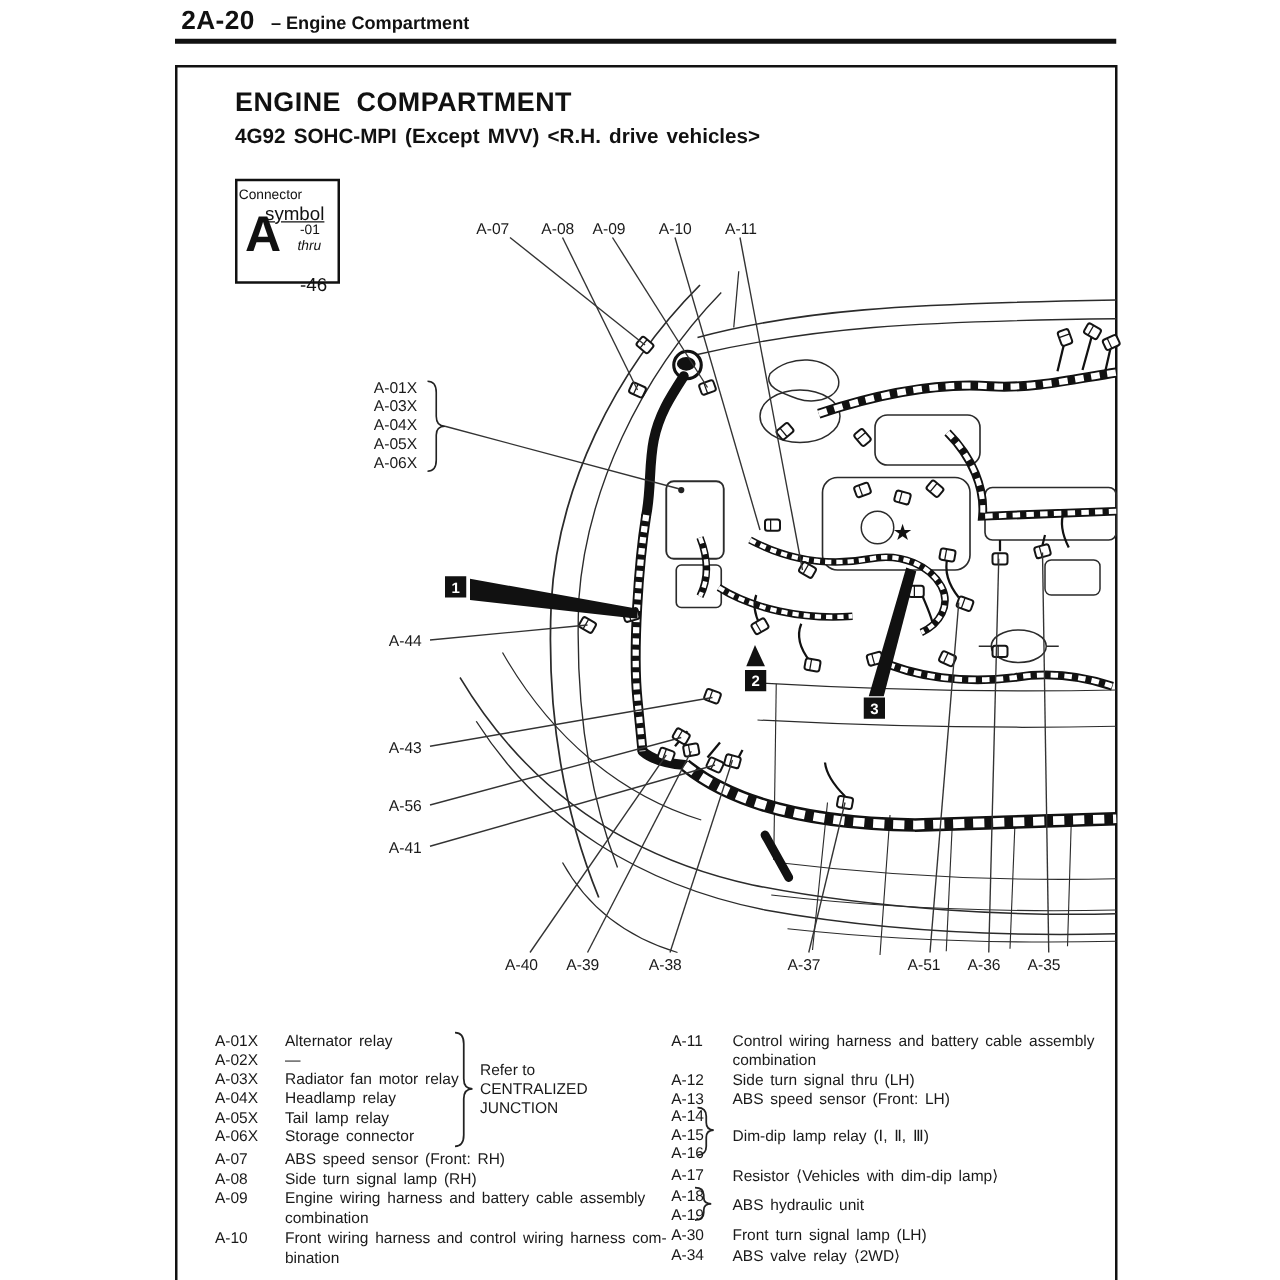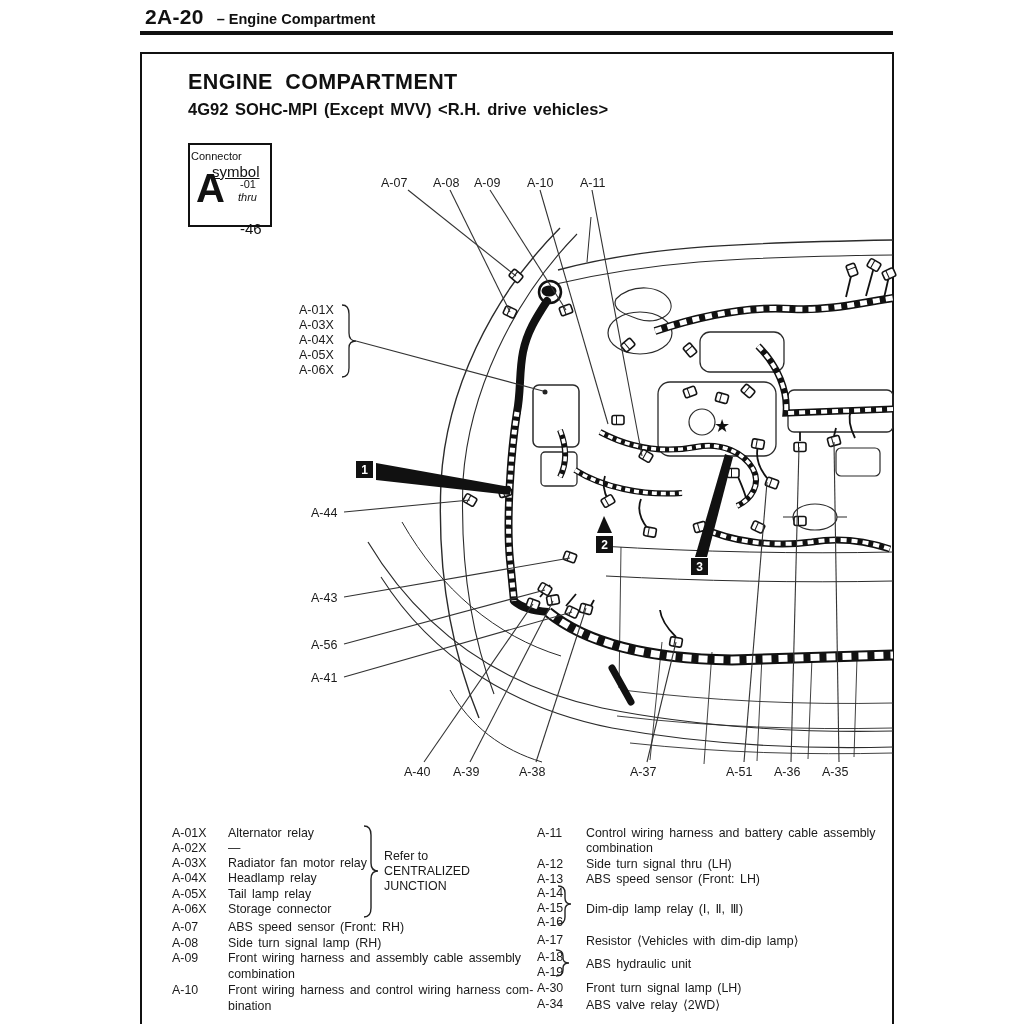--- a/index.html
+++ b/index.html
@@ -269,21 +269,21 @@
 
 <span class="abs note" style="left:384px;top:849px">Refer to</span>
 <span class="abs note" style="left:384px;top:864px">CENTRALIZED</span>
 <span class="abs note" style="left:384px;top:879px">JUNCTION</span>
 
 <span class="abs leg" style="left:172px;top:920px">A-07</span>
 <span class="abs leg desc" style="left:228px;top:920px">ABS speed sensor (Front: RH)</span>
 <span class="abs leg" style="left:172px;top:936px">A-08</span>
 <span class="abs leg desc" style="left:228px;top:936px">Side turn signal lamp (RH)</span>
 <span class="abs leg" style="left:172px;top:951px">A-09</span>
-<span class="abs leg desc" style="left:228px;top:951px">Front wiring harness and assembly cable assembly</span>
+<span class="abs leg desc" style="left:228px;top:951px">Engine wiring harness and battery cable assembly</span>
 <span class="abs leg desc" style="left:228px;top:967px">combination</span>
 <span class="abs leg" style="left:172px;top:983px">A-10</span>
 <span class="abs leg desc" style="left:228px;top:983px">Front wiring harness and control wiring harness com-</span>
 <span class="abs leg desc" style="left:228px;top:999px">bination</span>
 
 <span class="abs leg" style="left:537px;top:826px">A-11</span>
 <span class="abs leg desc" style="left:586px;top:826px">Control wiring harness and battery cable assembly</span>
 <span class="abs leg desc" style="left:586px;top:841px">combination</span>
 <span class="abs leg" style="left:537px;top:857px">A-12</span>
 <span class="abs leg desc" style="left:586px;top:857px">Side turn signal thru (LH)</span>

